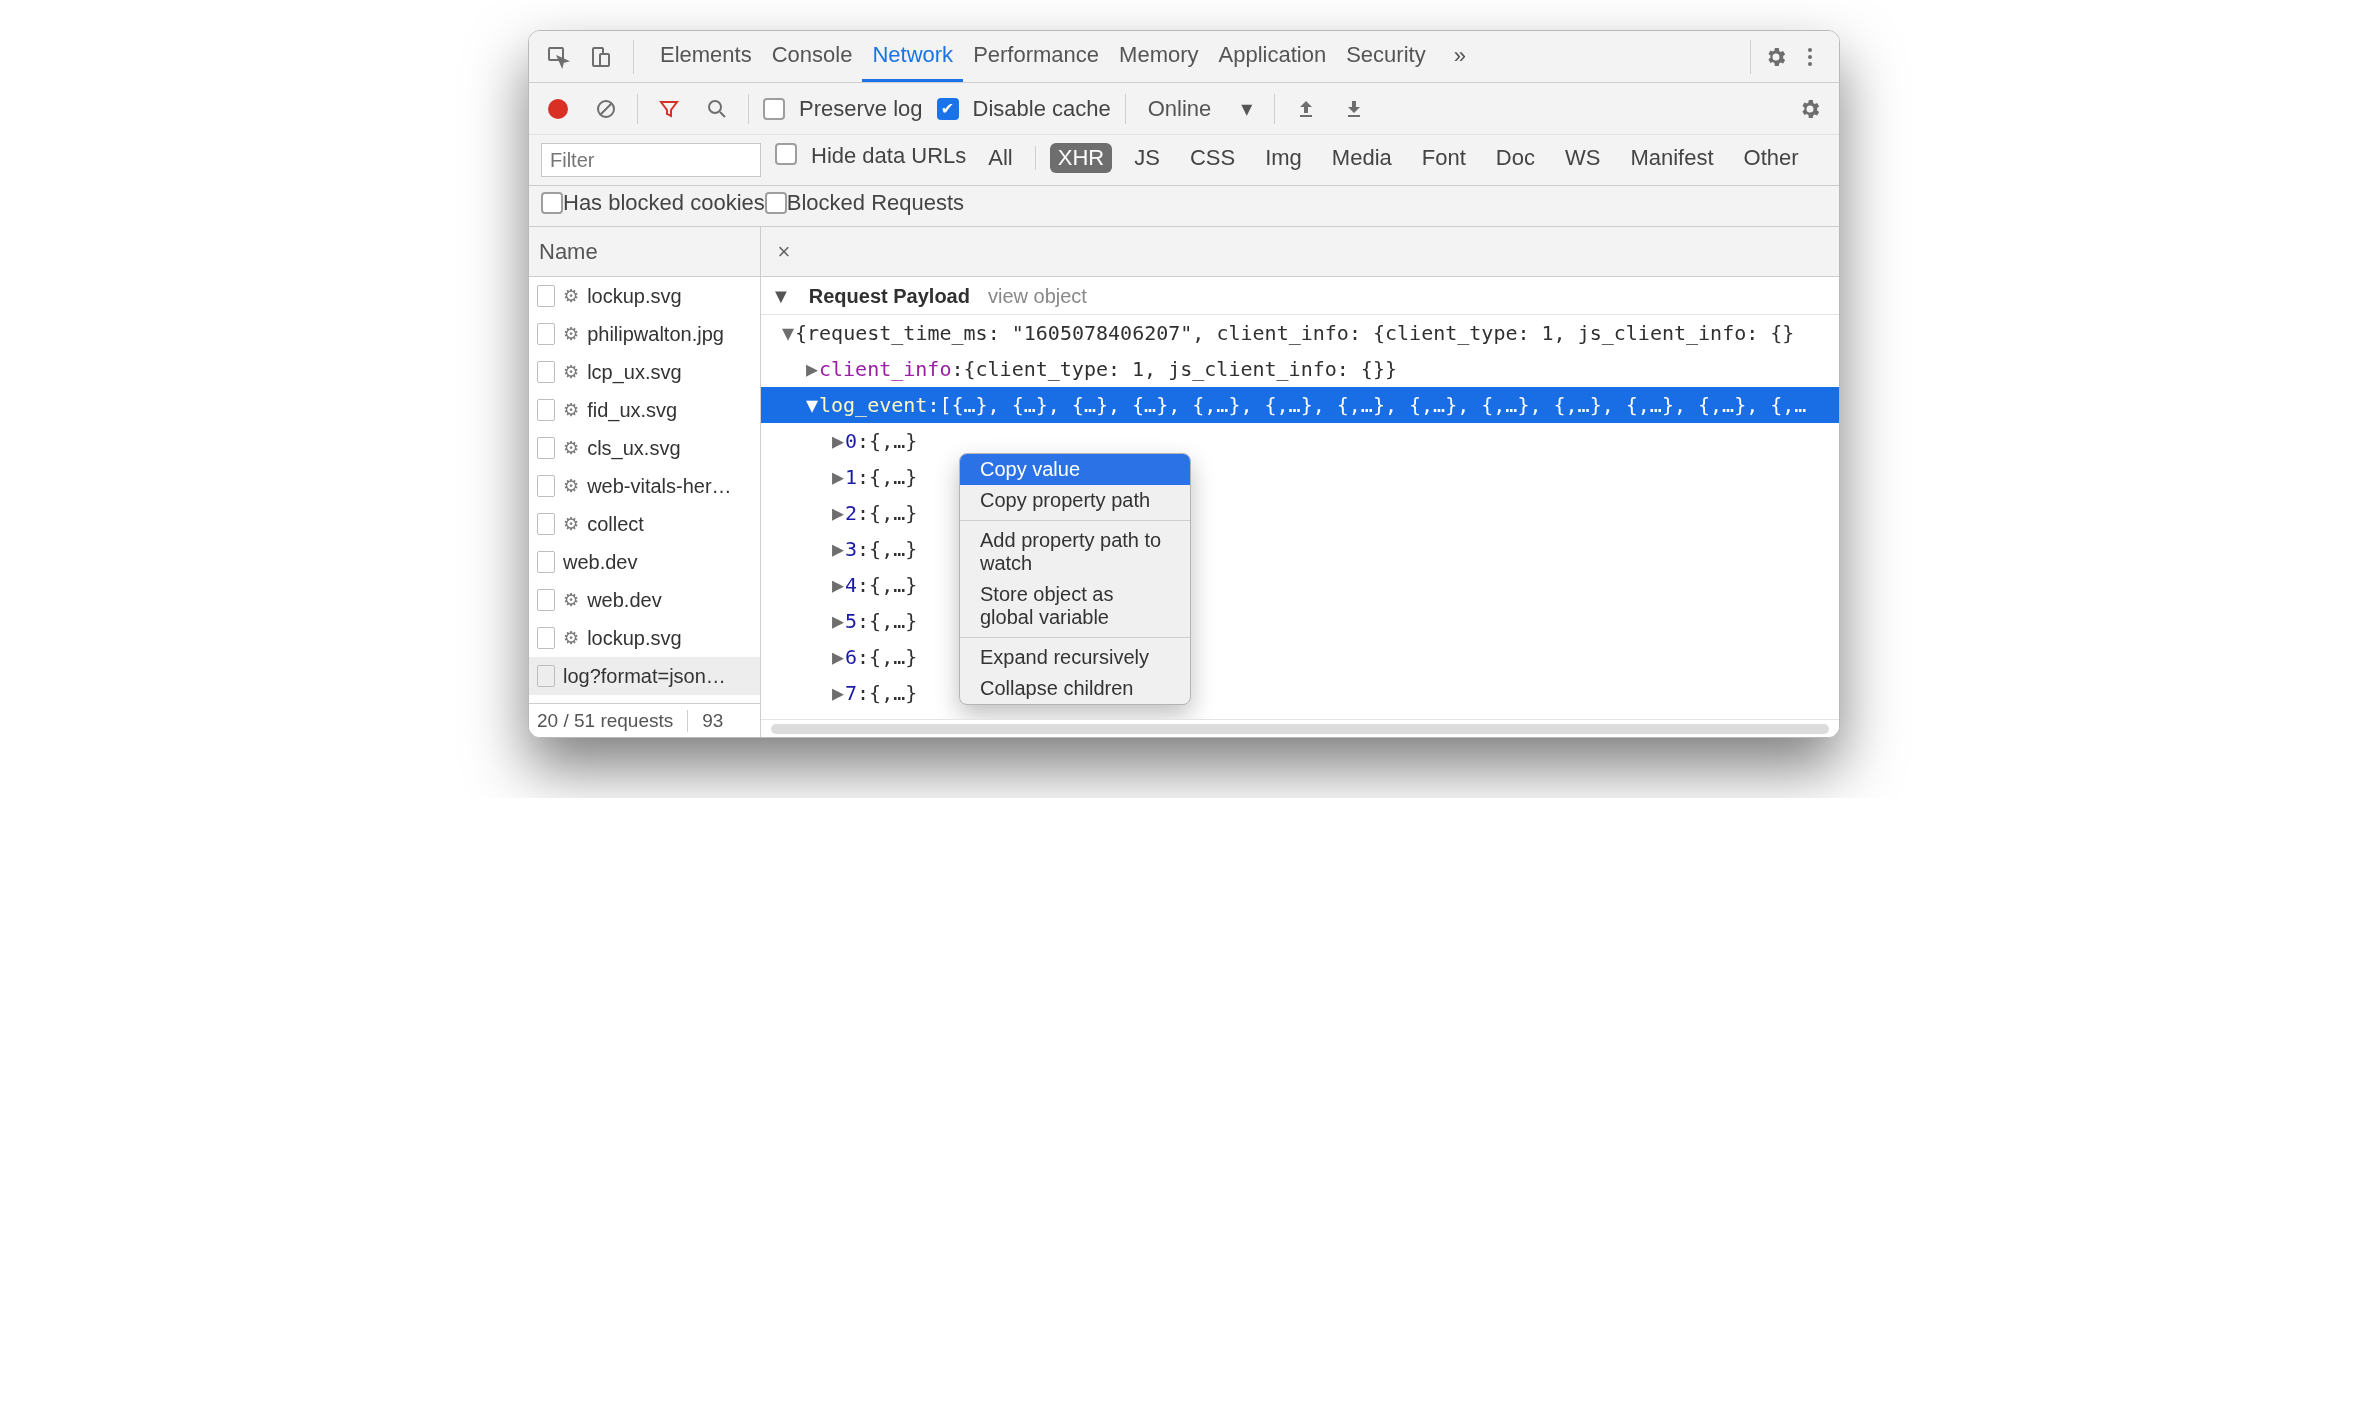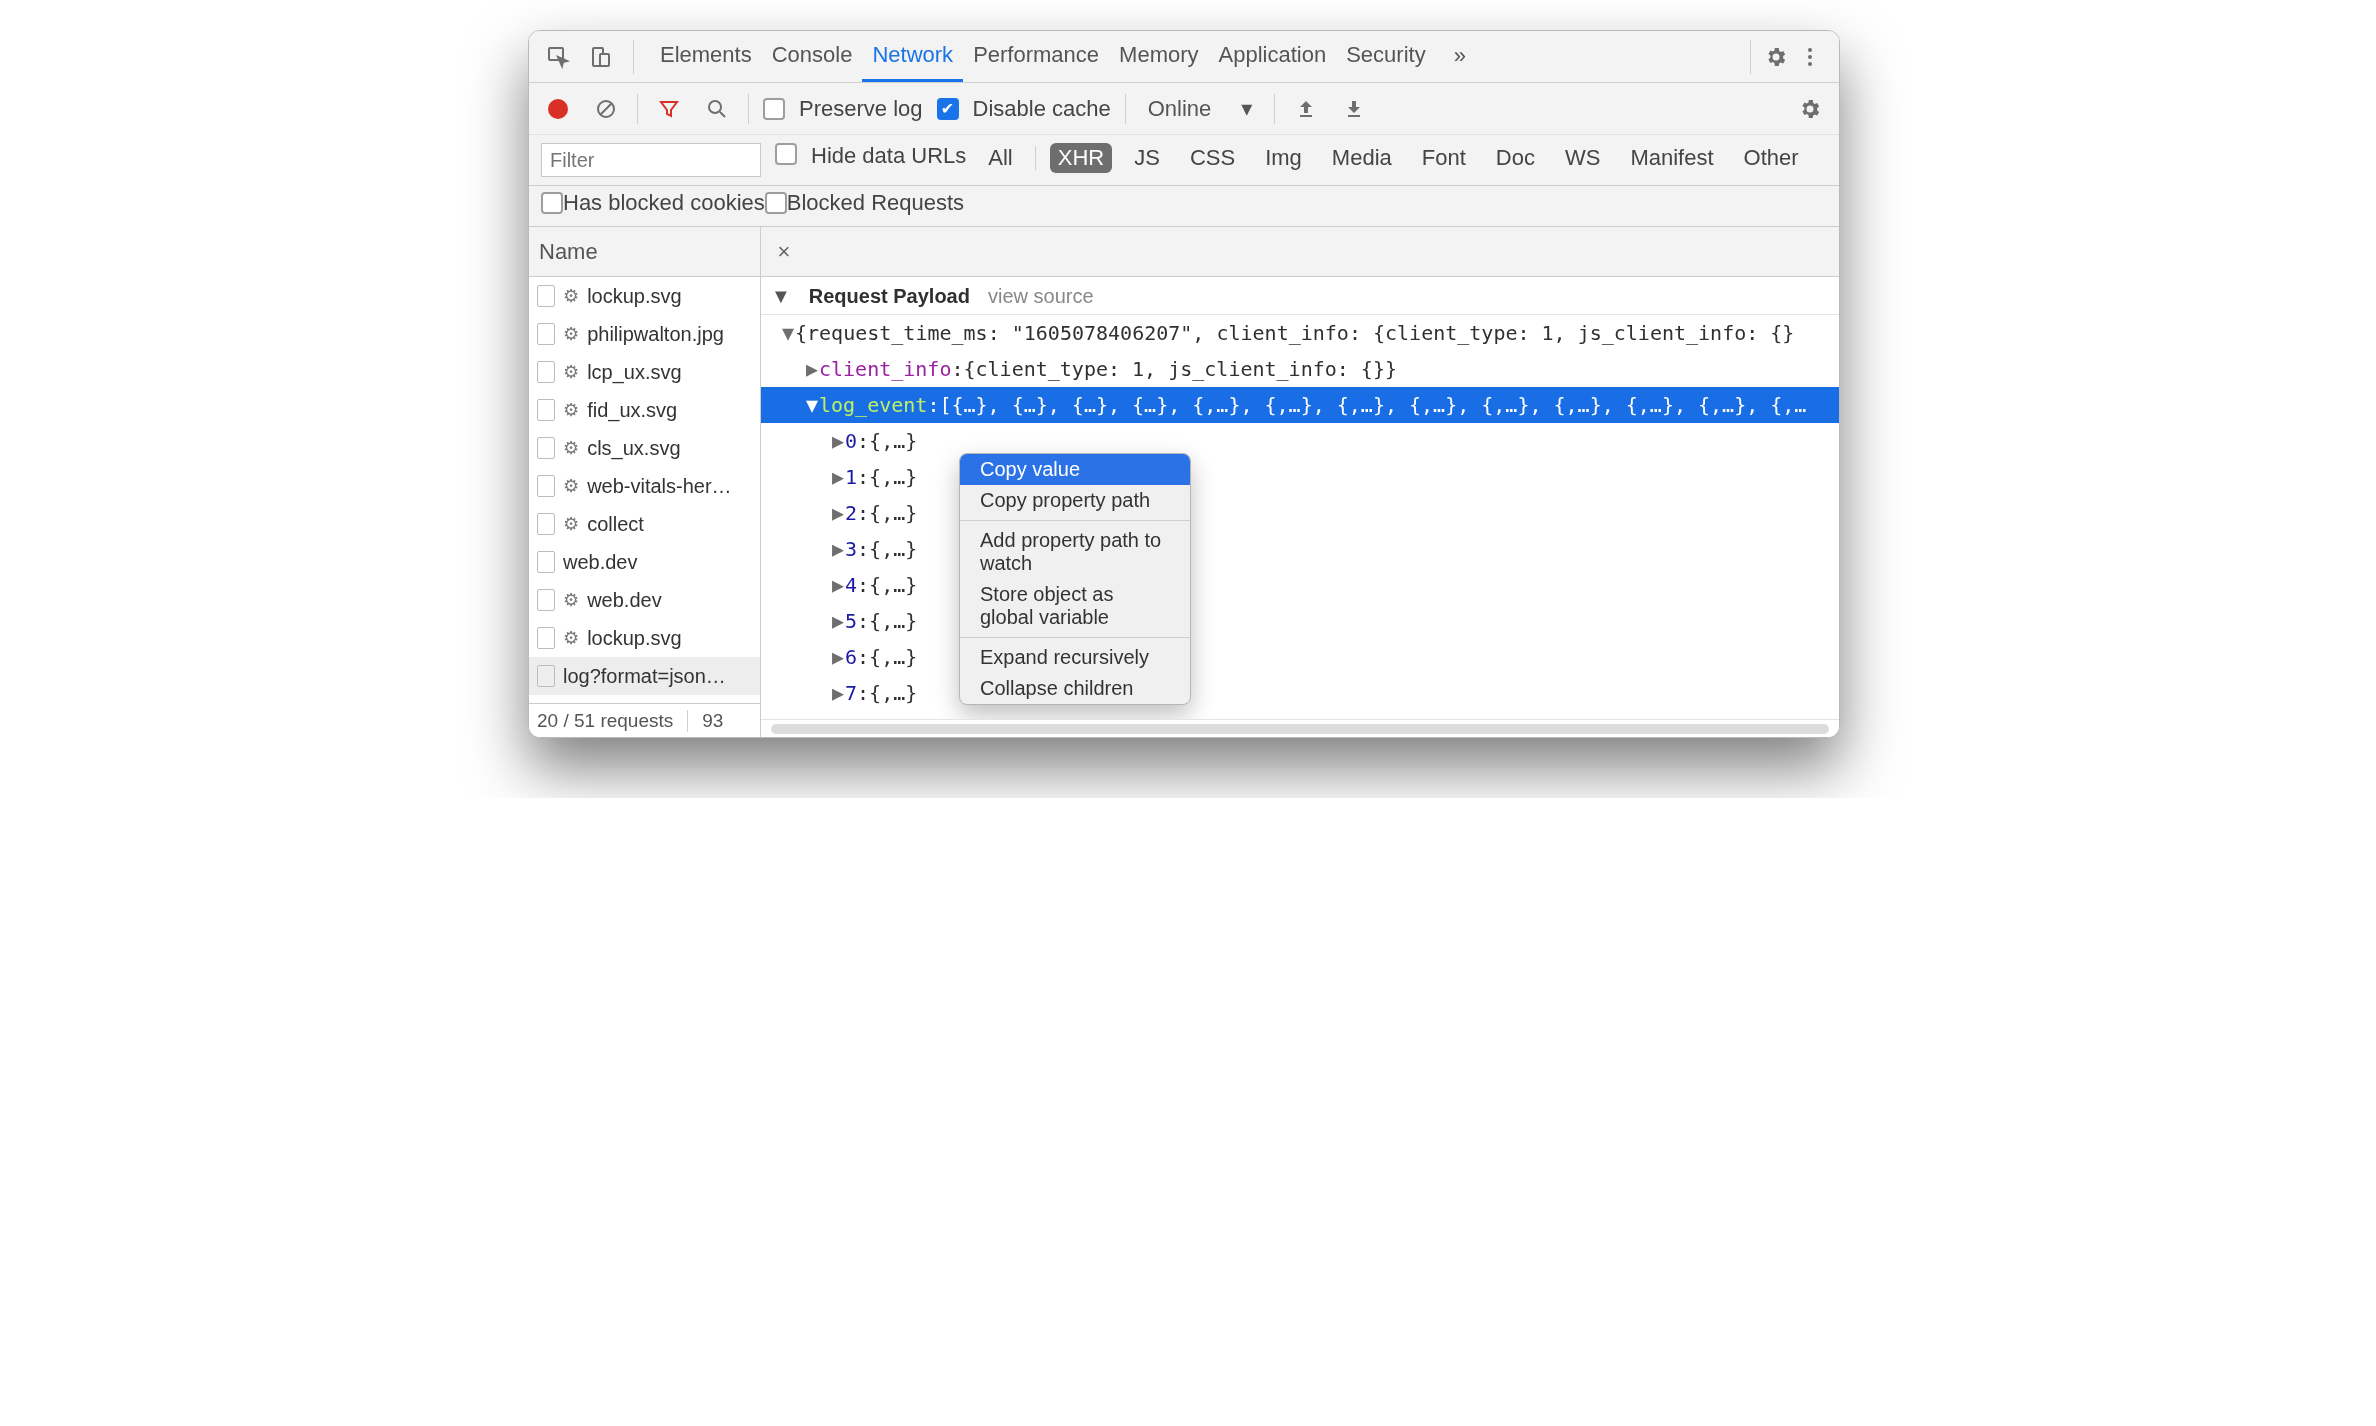--- a/index.html
+++ b/index.html
@@ -230,21 +230,21 @@
 
   .json-view {
     font-family: Menlo, Consolas, monospace;
     font-size: 20px;
     white-space: nowrap;
     overflow: hidden;
   }
   .ln { height: 36px; display:flex; align-items:center; }
   .ln.hl { background:#196ee6; color:#fff; }
   .kkey { color:#9b1fa3; }
-  .ln.hl .kkey { color:#bef264; }
+  .ln.hl .kkey { color:#fef9c3; }
   .kidx { color:#1a1aa6; }
   .kpunct { color:#303030; }
   .ln.hl .kpunct { color:#fff; }
   .tri { display:inline-block; width:14px; text-align:center; color:#6e6e6e; }
   .ln.hl .tri { color:#fff; }
   .indent { display:inline-block; }
 
   
   .ctx-menu {
     position:absolute;
@@ -456,21 +456,21 @@
 
       <div class="right-pane">
         <div class="detail-tabs">
           <span class="close">×</span>
         </div>
 
         <div class="payload-area">
           <div class="section">
             <span class="sect-toggle">▼</span>
             <b>Request Payload</b>
-            <span class="sect-link">view source</span>
+            <span class="sect-link">view object</span>
           </div>
 
           <div class="json-view" id="json-view">
               <div class="ln">
                 <span class="indent" style="width: 20px;"></span>
                 <span class="tri">▼ </span>
                 <span class="kpunct">{request_time_ms: "1605078406207", client_info: {client_type: 1, js_client_info: {}</span>
               </div>
               <div class="ln">
                 <span class="indent" style="width: 44px;"></span>

